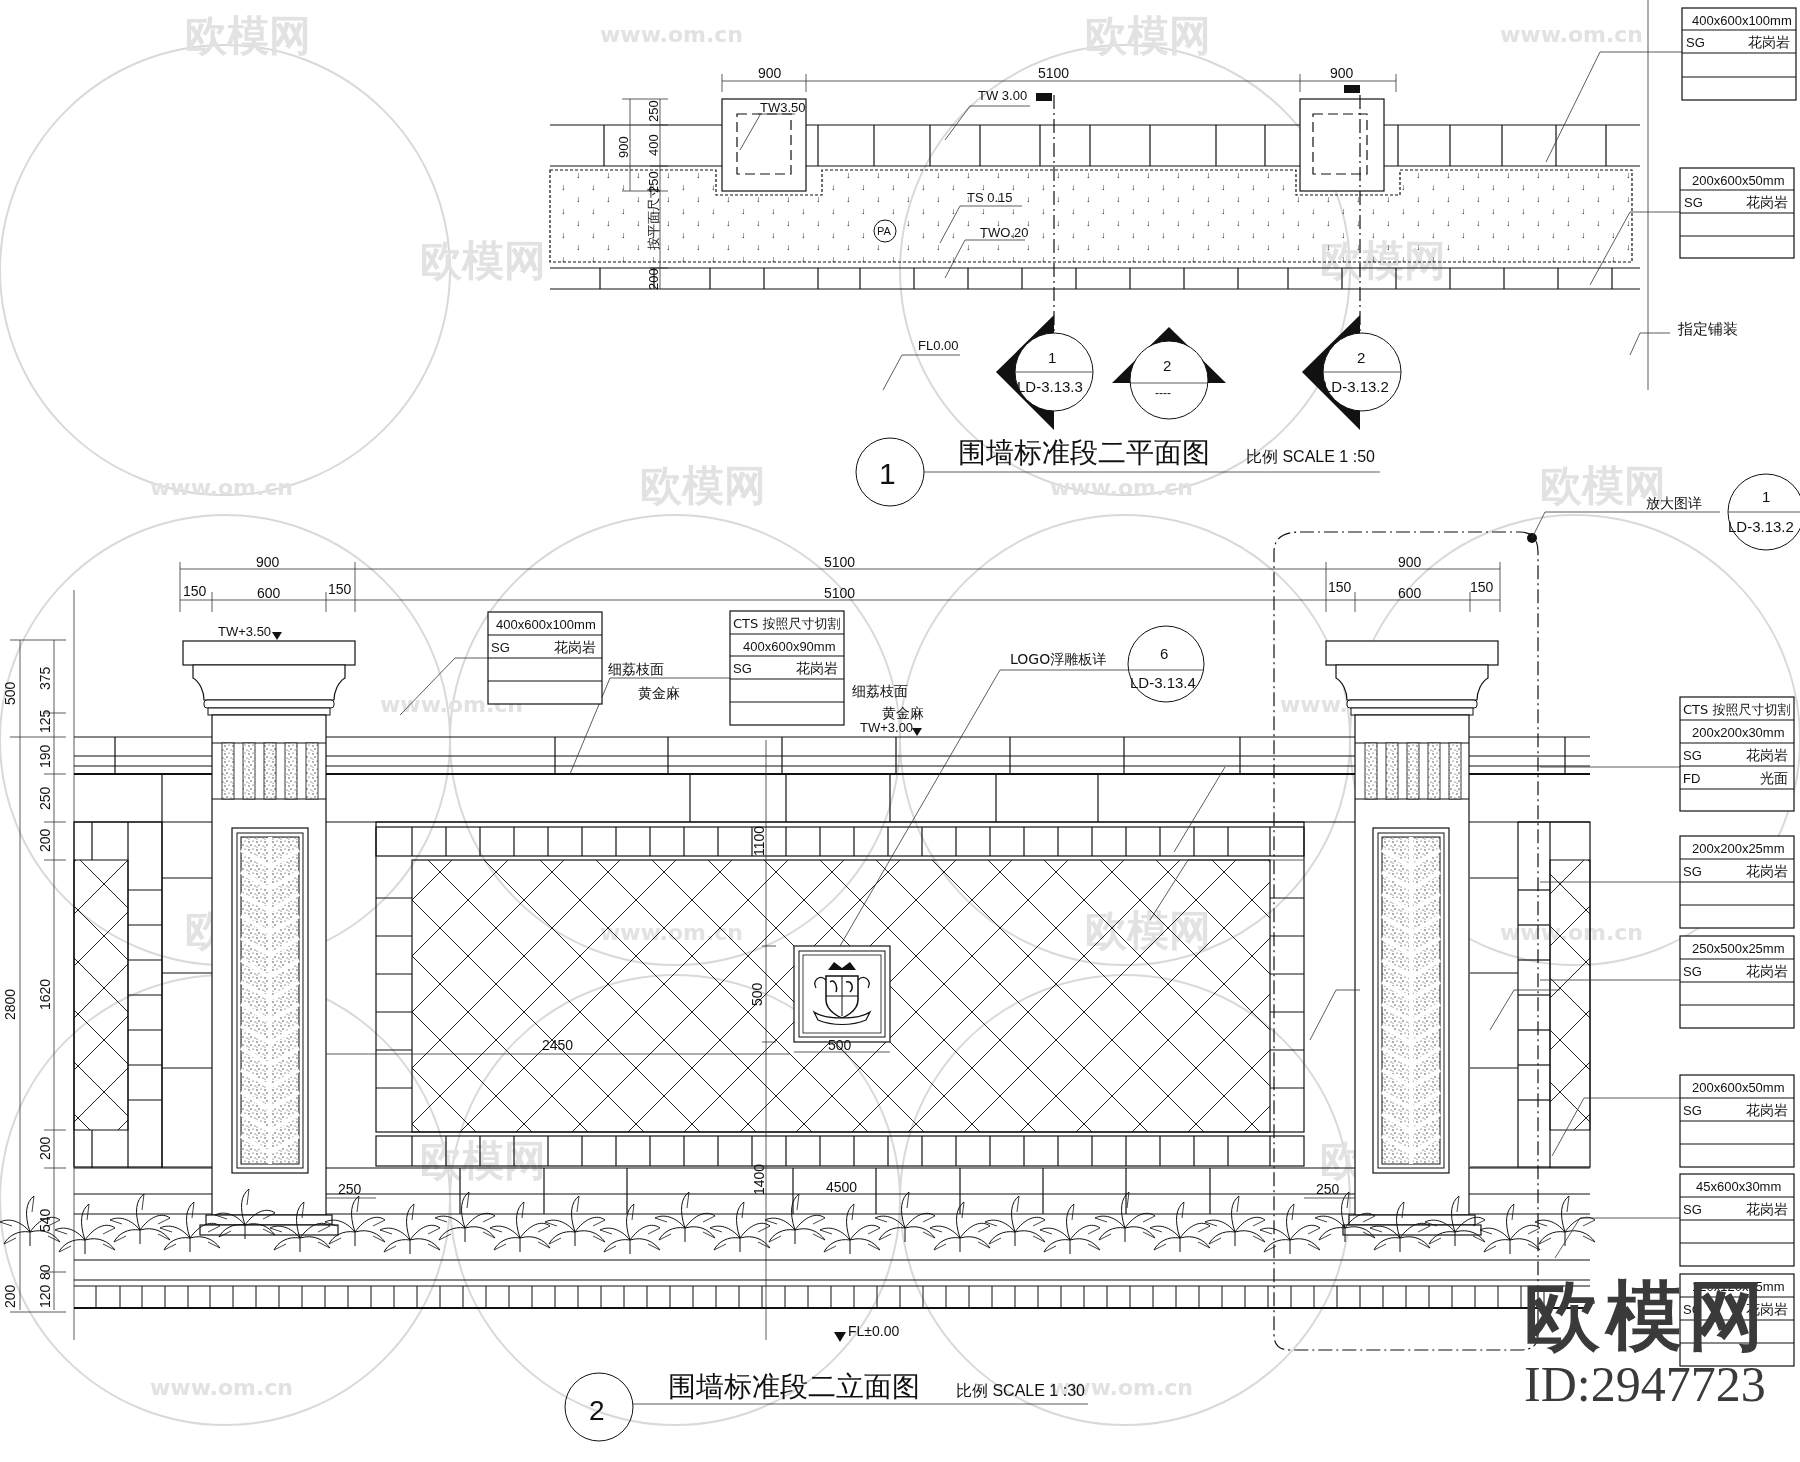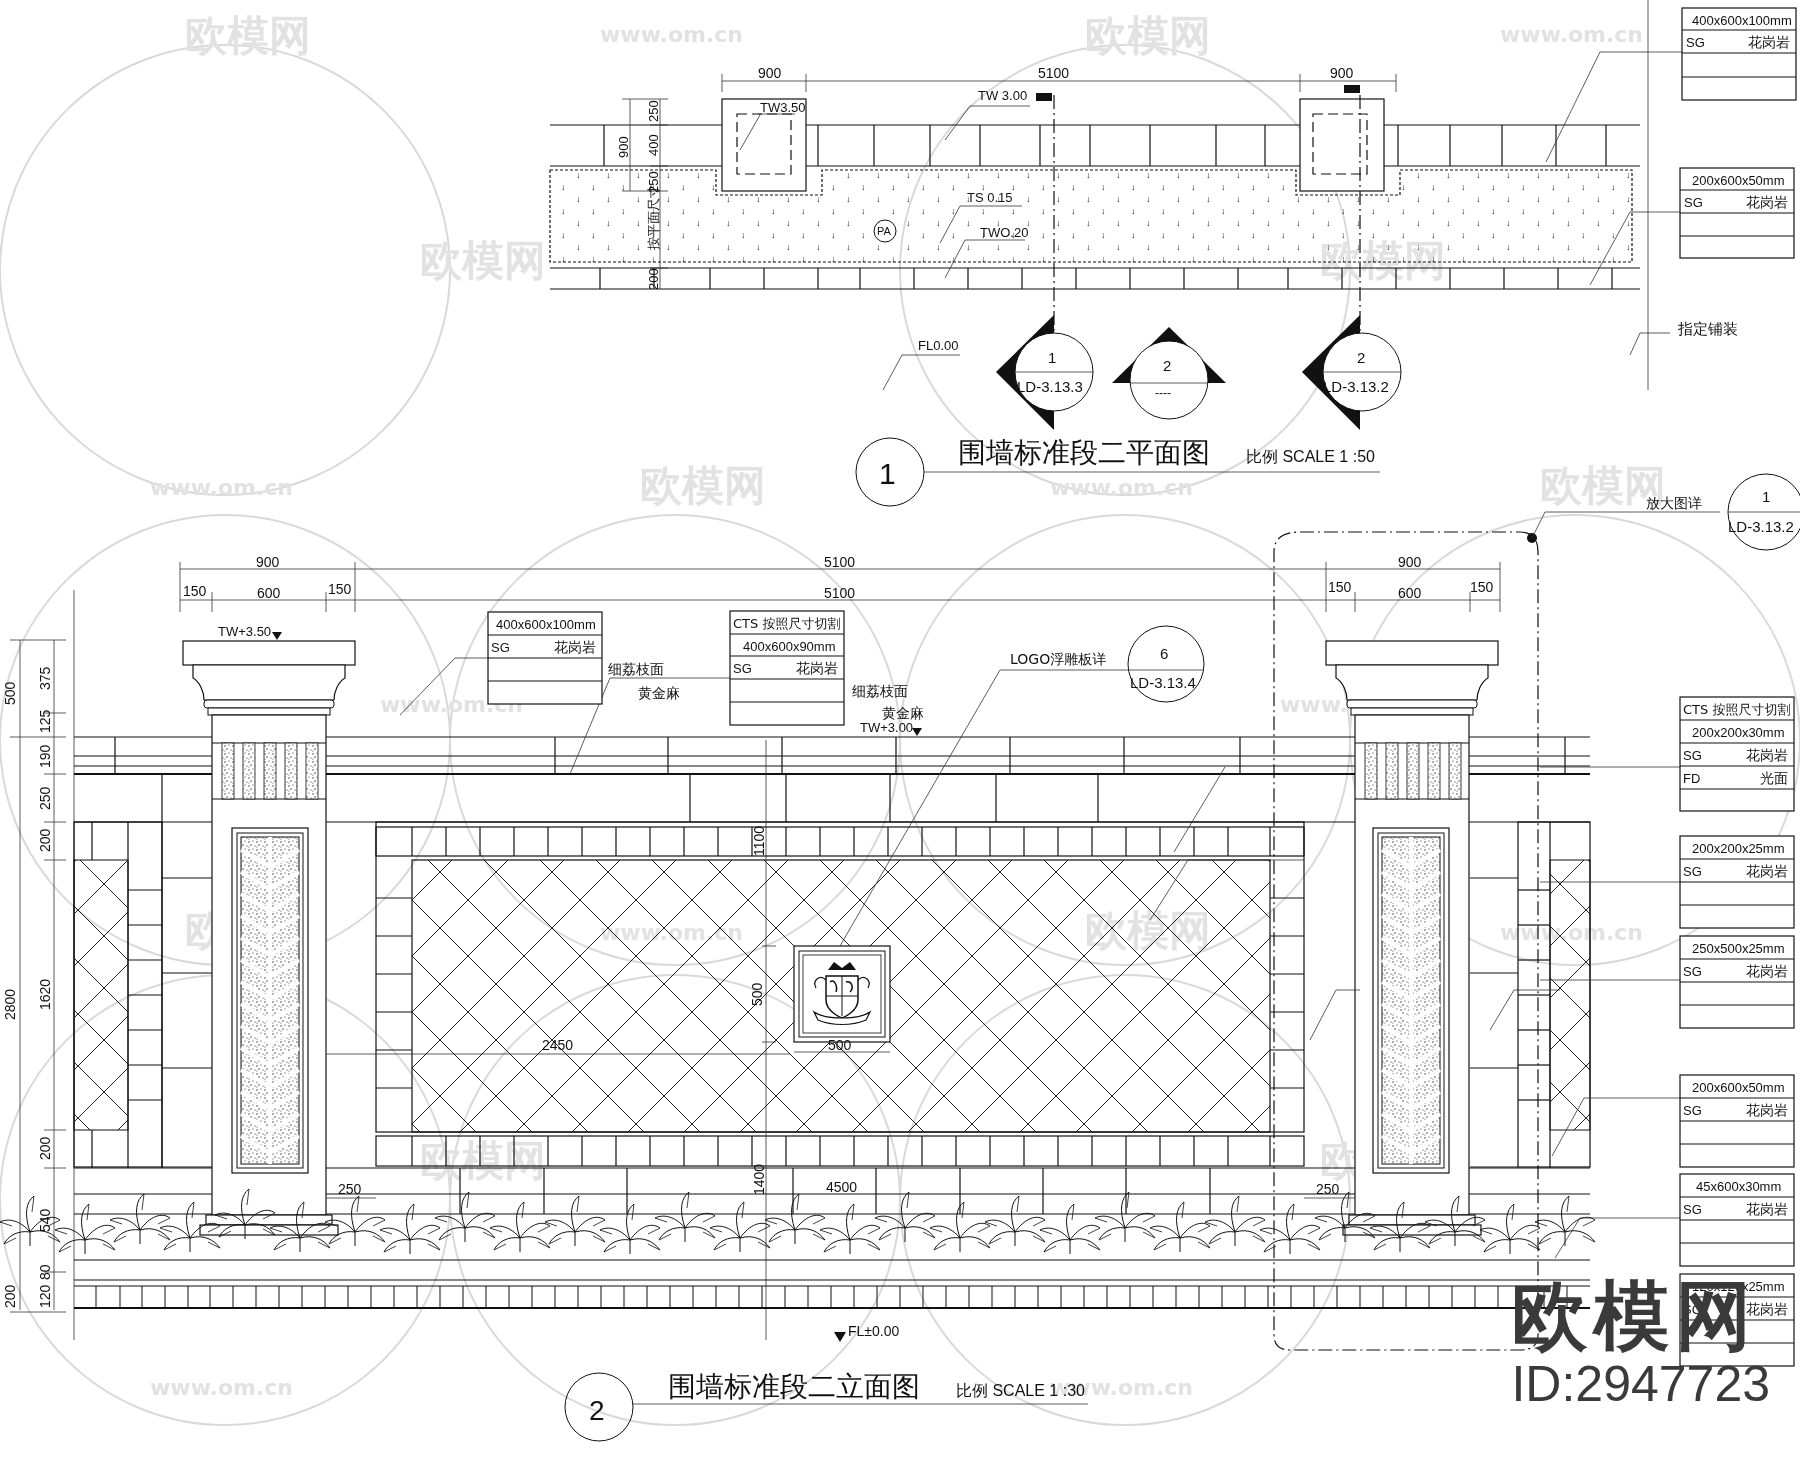--- a/index.html
+++ b/index.html
@@ -13,21 +13,21 @@
   .wm-text { fill: #e2e2e2; font-family: "DejaVu Sans", sans-serif; font-weight: bold; }
   .ln { stroke: #111; stroke-width: 1.2; fill: none; }
   .ln2 { stroke: #111; stroke-width: 2; fill: none; }
   .thin { stroke: #333; stroke-width: 0.8; fill: none; }
   .dash { stroke: #111; stroke-width: 1.2; fill: none; stroke-dasharray: 10 5; }
   .dashdot { stroke: #111; stroke-width: 1.2; fill: none; stroke-dasharray: 14 4 2 4; }
   .label-box rect { fill: #fff; stroke: #111; stroke-width: 1.2; }
   .stamp { position: absolute; right: 30px; bottom: 50px; text-align: left; color: #3a3a3a; }
   .stamp .brand { font-size: 76px; font-weight: bold; letter-spacing: 6px; line-height: 80px;
                   font-family: "DejaVu Sans", sans-serif; }
-  .stamp .id { font-size: 50px; line-height: 56px; font-family: Liberation Sans, sans-serif; }
+  .stamp .id { font-size: 50px; line-height: 56px; font-family: Liberation Serif, serif; }
 </style>
 </head>
 <body>
 
 <svg id="canvas" xmlns="http://www.w3.org/2000/svg" width="1800" height="1462" viewBox="0 0 1800 1462">
   <defs>
     <pattern id="pts" width="30" height="24" patternUnits="userSpaceOnUse">
       <text x="6" y="10" font-size="9" fill="#333">↓</text>
       <text x="21" y="22" font-size="9" fill="#333">↓</text>
     </pattern>

